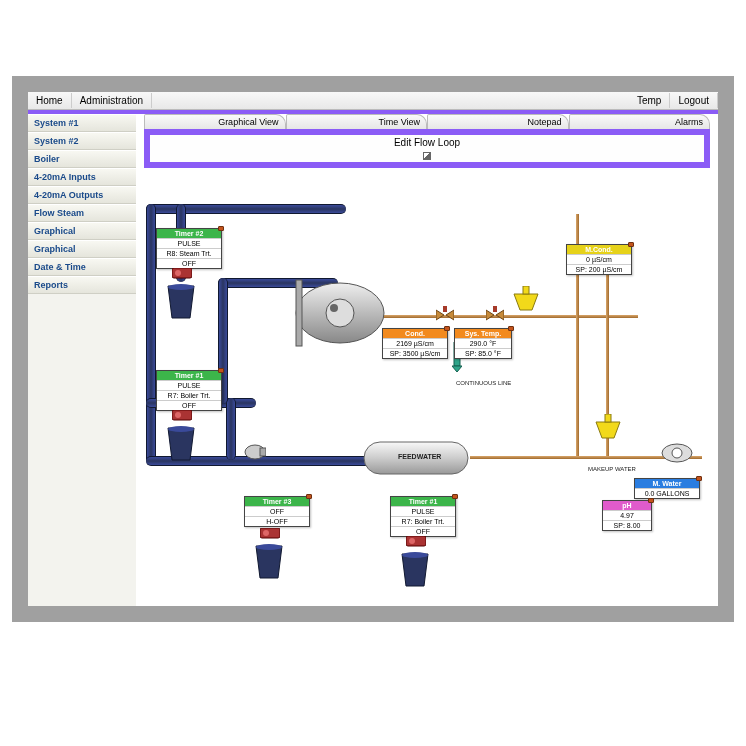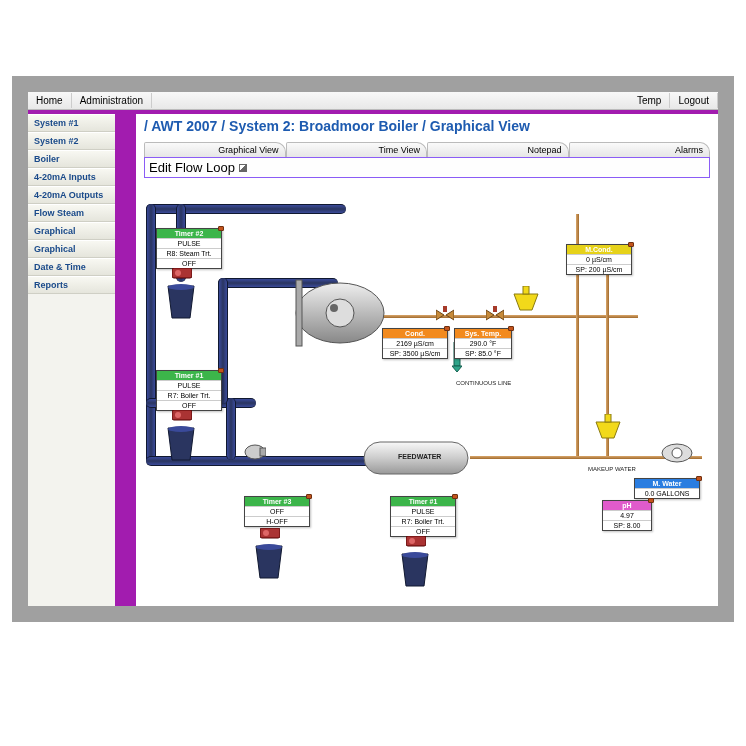--- a/index.html
+++ b/index.html
@@ -1,27 +1,27 @@
 <!DOCTYPE html>
 <html><head>
 <meta charset="utf-8">
 <style>
   * { box-sizing: border-box; margin: 0; padding: 0; font-family: Arial, sans-serif; }
   body { background:#fff; width:746px; height:746px; overflow:hidden; }
-  .frame { position:absolute; left:12px; top:76px; width:722px; height:546px; background:#a21caf; border:16px solid #a0a0a0; }
+  .frame { position:absolute; left:12px; top:76px; width:722px; height:546px; background:#8b5cf6; border:16px solid #a0a0a0; }
   .menubar { position:absolute; left:0; top:0; right:0; height:18px; background:linear-gradient(#f8f8f8,#e8e8e8); border-bottom:1px solid #bbb; font-size:10px; display:flex; align-items:center; }
   .menubar .m { padding:2px 8px; border-right:1px solid #ccc; cursor:pointer; }
   .menubar .sp { flex:1; }
-  .sidebar { position:absolute; left:0; top:22px; bottom:0; width:87px; background:#f3f3ee; }
+  .sidebar { position:absolute; left:0; top:22px; bottom:0; width:128px; background:#f3f3ee; }
   .side-item { font-size:9px; font-weight:bold; color:#1a4a8a; padding:3px 6px; background:linear-gradient(#f8f8f2,#e5e5dc); border-bottom:1px solid #cfcfc5; border-top:1px solid #fff; cursor:pointer; }
   .content { position:absolute; left:108px; top:22px; right:0; bottom:0; background:#fff; overflow:hidden; }
   .bc { font-size:14px; color:#1e5bb0; font-weight:bold; padding:4px 8px 8px 8px; }
   .tabs { display:flex; gap:0; margin:0 8px; font-size:9px;text-align:right; }
   .tab { flex:1; background:linear-gradient(#fafafa,#e6e6e6); border:1px solid #bbb; border-bottom:none; padding:2px 6px; border-radius:2px 10px 0 0; cursor:pointer; }
-  .toolbar { margin:0 8px; border:1px solid #8b5cf6; background:#fefefe; font-size:13px; padding:2px 4px; cursor:pointer; display:flex; align-items:center; gap:4px; }
+  .toolbar { margin:0 8px; border:6px solid #8b5cf6; background:#fefefe; font-size:10px; padding:2px 4px; cursor:pointer; display:flex; align-items:center; gap:4px;flex-direction:column; }
   .diagram { position:absolute; left:0; right:0; top:66px; bottom:0; background:#fff; }
   .dev { position:absolute; }
   .readout { position:absolute; width:66px; border:1px solid #444; background:#fff; font-size:7px; text-align:center; box-shadow:1px 1px 2px rgba(0,0,0,.25); }
   .readout .hdr { color:#fff; font-weight:bold; padding:1px 0; font-size:7px; }
   .readout .line { border-top:1px solid #ccc; padding:1px 0; white-space:nowrap; overflow:hidden; }
   .hdr-g{background:#3cb54a;} .hdr-o{background:#f28a1e;} .hdr-y{background:#e6d21a;} .hdr-b{background:#2a7de0;} .hdr-p{background:#e05bcb;}
   .handle{position:absolute;top:-3px;right:-3px;width:6px;height:5px;background:#c3531c;border:1px solid #703010;border-radius:1px;}
   .bucket{width:30px;height:36px;}
   .pump{width:22px;height:16px;}
   .hpipe{position:absolute;height:10px;background:linear-gradient(#3a4a9a,#2a3560 50%,#3a4a9a);border-top:1px solid #101830;border-bottom:1px solid #101830;border-radius:5px;}
@@ -50,21 +50,20 @@
     <div class="side-item">4-20mA Inputs</div>
     <div class="side-item">4-20mA Outputs</div>
     <div class="side-item">Flow Steam</div>
     <div class="side-item">Graphical</div>
     <div class="side-item">Graphical</div>
     <div class="side-item">Date &amp; Time</div>
     <div class="side-item">Reports</div>
   </div>
 
   <div class="content">
-    <div class="bc">/ AWT 2007 / System 2: Broadmoor Boiler  / Graphical View</div>
     <div class="tabs">
       <div class="tab">Graphical View</div>
       <div class="tab">Time View</div>
       <div class="tab">Notepad</div>
       <div class="tab">Alarms</div>
     </div>
     <div class="toolbar">
       <span>Edit Flow Loop</span>
       <span class="pencil-icon"></span>
     </div>

